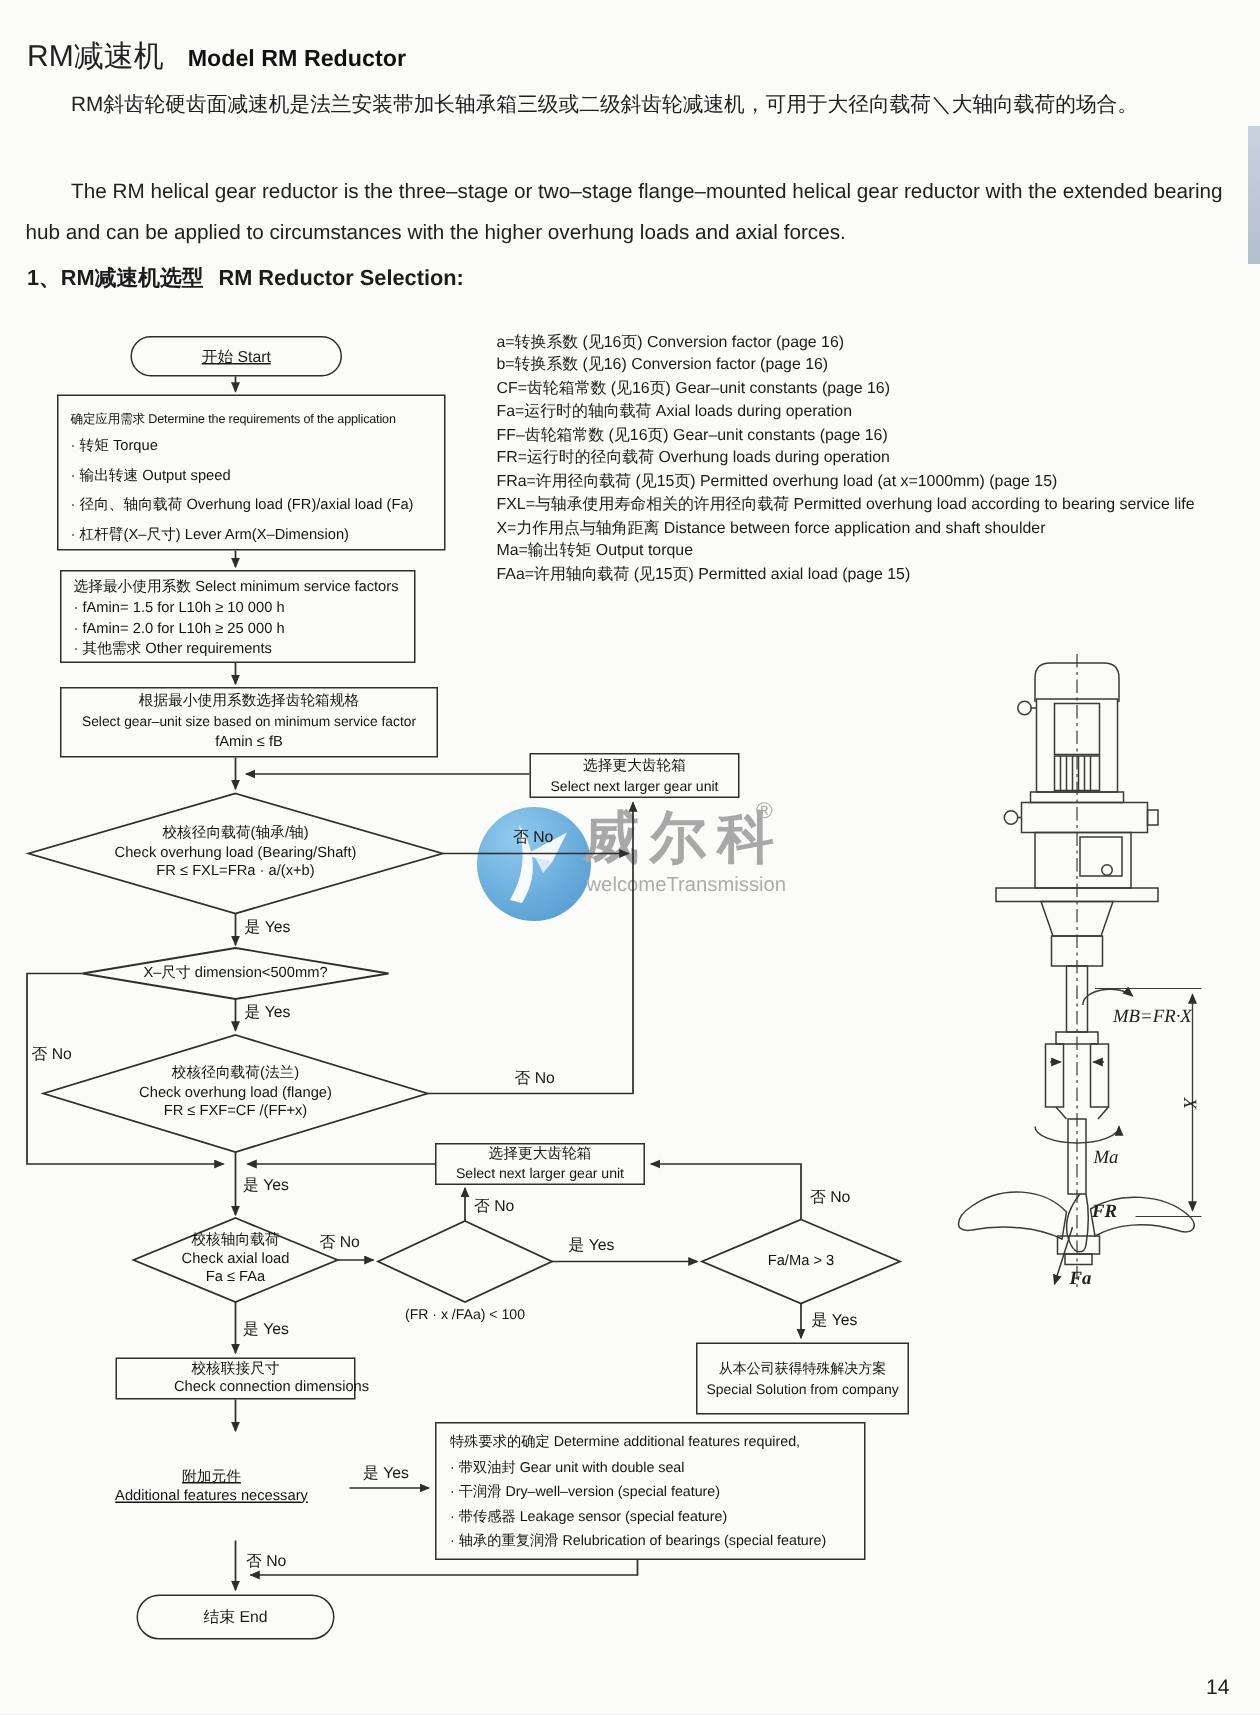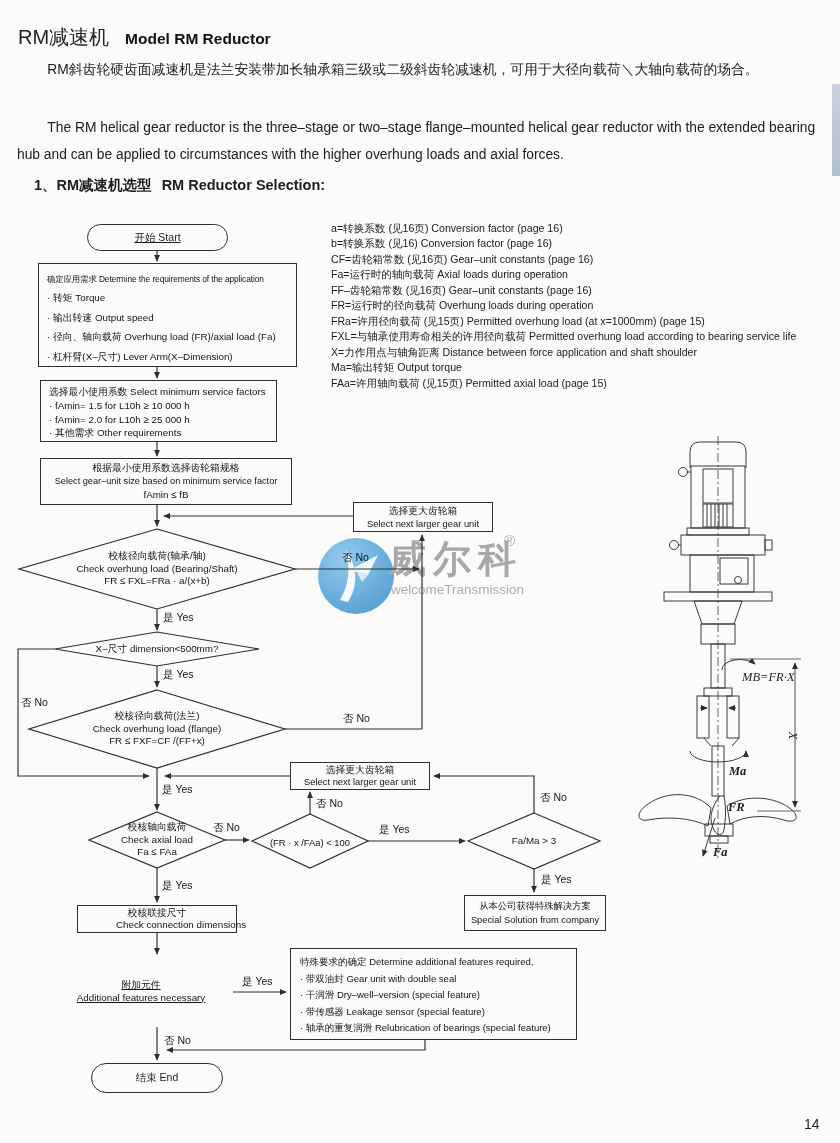--- a/index.html
+++ b/index.html
@@ -5,21 +5,21 @@
   html,body{margin:0;padding:0;background:#e8e8e8;}
   .page{position:relative;width:840px;height:1143px;background:#fbfbfa;overflow:hidden;
         font-family:"Liberation Sans","DejaVu Sans",sans-serif;color:#1c1c1c;margin:0 auto;}
   .abs{position:absolute;}
   
   .title-row{left:18px;top:24px;white-space:nowrap;}
   .title-cn{font-size:20px;color:#222;}
   .title-en{font-size:15.5px;font-weight:bold;margin-left:16px;color:#111;}
   .para{left:17px;top:56px;width:810px;font-size:13.8px;line-height:27px;text-indent:2.2em;color:#202020;}
   .para-en{top:114px;}
-  .section-row{left:18px;top:176px;white-space:nowrap;font-weight:bold;margin-left:16px;}
+  .section-row{left:18px;top:176px;white-space:nowrap;font-weight:bold;}
   .section-cn{font-size:14.5px;}
   .section-en{font-size:14.5px;margin-left:10px;}
   
   .legend{left:331px;top:221px;}
   .legend div{font-size:10.6px;line-height:15.45px;white-space:nowrap;color:#1b1b1b;}
   
   .rect-node{position:absolute;border:1.2px solid #2e2e2e;box-sizing:border-box;background:transparent;}
   .round-node{border-radius:15px;display:flex;align-items:center;justify-content:center;
               font-size:10.5px;}
   .cnode{display:flex;flex-direction:column;align-items:center;justify-content:center;text-align:center;}
@@ -201,21 +201,21 @@
   <div class="rect-node cnode" style="left:353px;top:502px;width:140px;height:30px;">
     <div class="nt" style="line-height:13px;">选择更大齿轮箱</div>
     <div class="nt" style="line-height:13px;font-size:9.4px;">Select next larger gear unit</div>
   </div>
 
   <div class="rect-node cnode" style="left:290px;top:762px;width:140px;height:28px;">
     <div class="nt" style="line-height:12.5px;">选择更大齿轮箱</div>
     <div class="nt" style="line-height:12.5px;font-size:9.4px;">Select next larger gear unit</div>
   </div>
 
-  <div class="rect-node cnode" style="left:464px;top:895px;width:142px;height:36px;">
+  <div class="rect-node cnode" style="left:464px;top:895px;width:142px;height:48px;">
     <div class="nt" style="font-size:9.3px;line-height:14px;">从本公司获得特殊解决方案</div>
     <div class="nt" style="font-size:9.3px;line-height:14px;">Special Solution from company</div>
   </div>
 
   <div class="rect-node cnode" style="left:77px;top:905px;width:160px;height:28px;">
     <div class="nt" style="line-height:12.5px;">校核联接尺寸</div>
     <div class="nt" style="line-height:12.5px;margin-left:48px;">Check connection dimensions</div>
   </div>
 
   <div class="rect-node" style="left:290px;top:948px;width:287px;height:92px;padding:5px 9px;">
@@ -241,21 +241,21 @@
   <div class="dtext" style="left:29px;top:710px;width:256px;">
     <div>校核径向载荷(法兰)</div>
     <div>Check overhung load (flange)</div>
     <div>FR ≤ FXF=CF /(FF+x)</div>
   </div>
   <div class="dtext" style="left:82px;top:821px;width:150px;">
     <div>校核轴向载荷</div>
     <div>Check axial load</div>
     <div>Fa ≤ FAa</div>
   </div>
-  <div class="dtext" style="left:247px;top:837px;width:126px;">
+  <div class="dtext" style="left:247px;top:870px;width:126px;">
     <div style="font-size:9.4px;">(FR · x /FAa) &lt; 100</div>
   </div>
   <div class="dtext" style="left:468px;top:835px;width:132px;">
     <div>Fa/Ma &gt; 3</div>
   </div>
   <div class="dtext" style="left:65px;top:979px;width:152px;text-decoration:underline;">
     <div>附加元件</div>
     <div>Additional features necessary</div>
   </div>
 
@@ -269,20 +269,20 @@
   <span class="elabel" style="left:213px;top:821px;">否 No</span>
   <span class="elabel" style="left:316px;top:797px;">否 No</span>
   <span class="elabel" style="left:379px;top:823px;">是 Yes</span>
   <span class="elabel" style="left:540px;top:791px;">否 No</span>
   <span class="elabel" style="left:541px;top:873px;">是 Yes</span>
   <span class="elabel" style="left:242px;top:975px;">是 Yes</span>
   <span class="elabel" style="left:164px;top:1034px;">否 No</span>
 
   <span class="dwl" style="left:742px;top:670px;">MB=FR·X</span>
   <span class="dwl" style="left:789px;top:728px;transform:rotate(90deg);">X</span>
-  <span class="dwl" style="left:729px;top:764px;font-weight:bold;">Ma</span>
+  <span class="dwl" style="left:729px;top:764px;">Ma</span>
   <span class="dwl" style="left:728px;top:800px;font-weight:bold;">FR</span>
   <span class="dwl" style="left:713px;top:845px;font-weight:bold;">Fa</span>
 
   <div class="edge-strip"></div>
 
   <div class="pageno">14</div>
 </div>
 
 </body></html>

